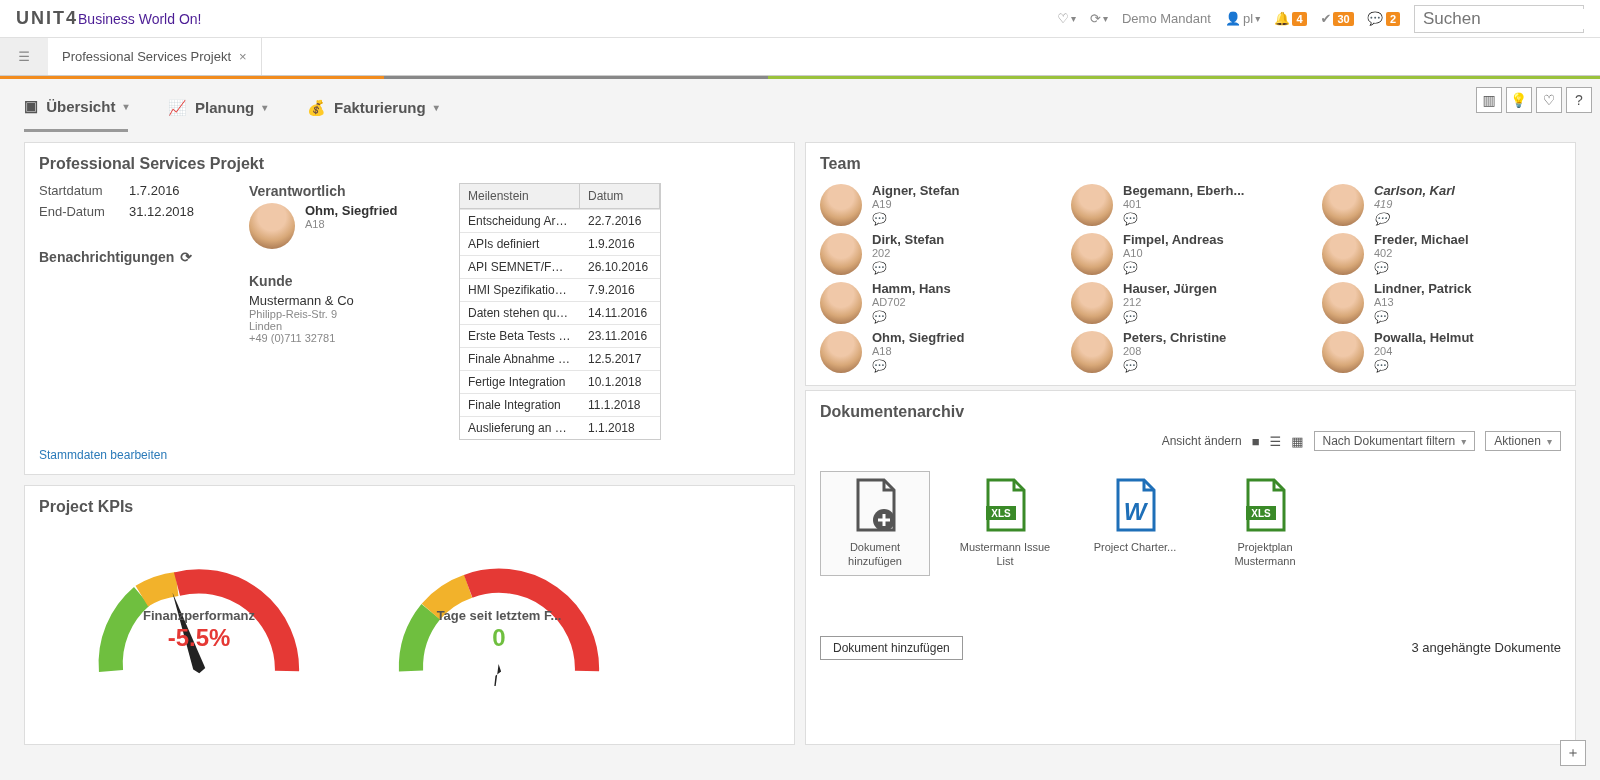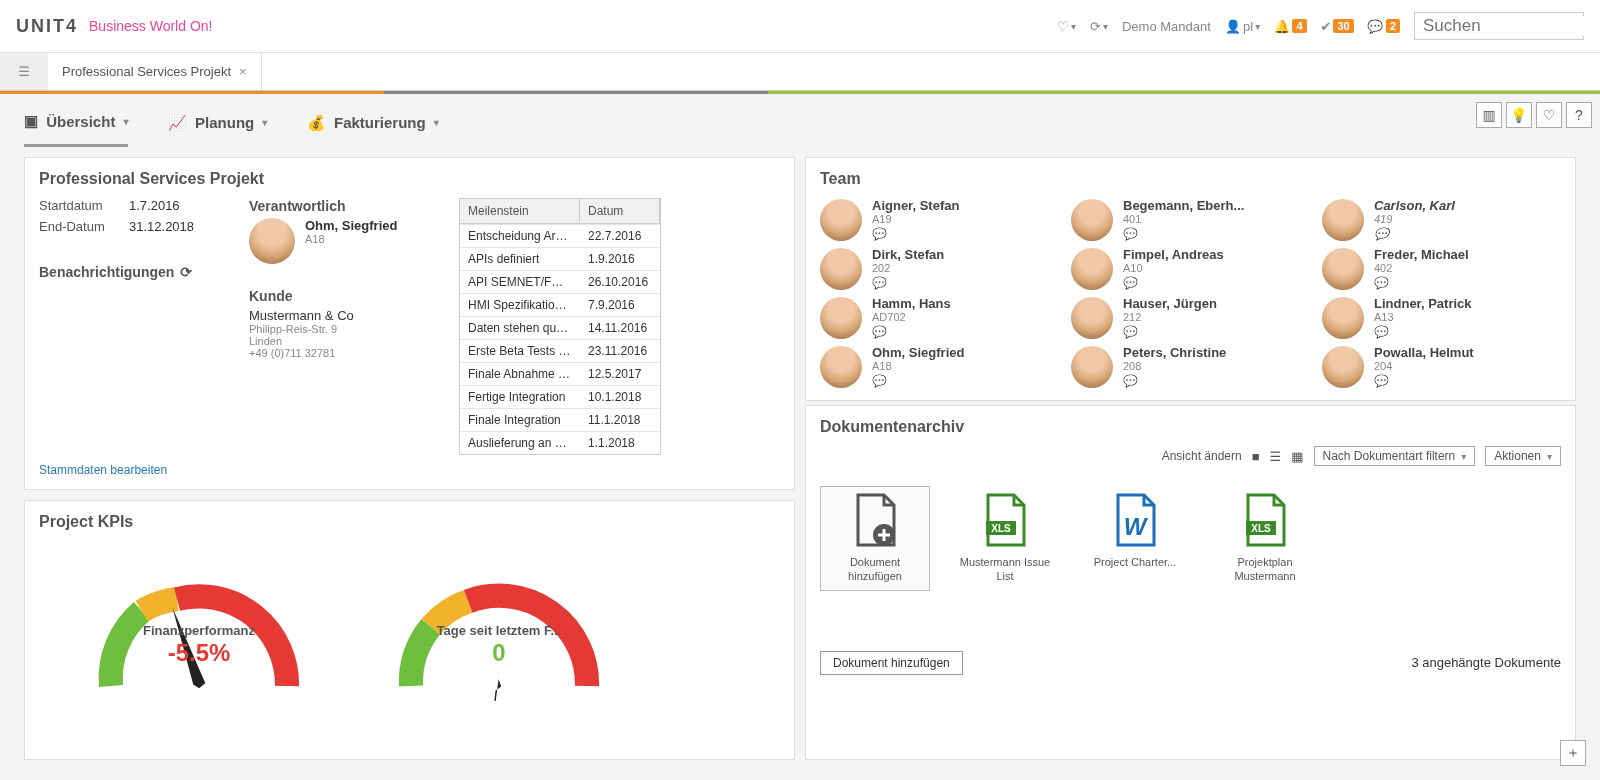--- a/index.html
+++ b/index.html
@@ -1,21 +1,21 @@
 <!DOCTYPE html>
 <html><head>
 <meta charset="utf-8">
 <style>
   * { box-sizing: border-box; margin: 0; padding: 0; font-family: Arial, Helvetica, sans-serif; }
   body { background: #f4f4f4; color: #333; font-size: 13px; width: 1600px; }
   
   
-  .topbar { background: #fff; height: 53px; display: flex; align-items: center; padding: 16px 16px; border-bottom: 1px solid #e0e0e0; }
+  .topbar { background: #fff; height: 38px; display: flex; align-items: center; padding: 16px 16px; border-bottom: 1px solid #e0e0e0; }
   .brand { font-weight: bold; font-size: 18px; color: #555; letter-spacing: 2px; }
-  .brand-sub { color: #ec4899; font-size: 14px; margin-left: 11px; }
+  .brand-sub { color: #4c1d95; font-size: 14px; margin-left: 0; }
   .topbar-spacer { flex: 1; }
   .topbar-right { display: flex; align-items: center; gap: 14px; color: #888; font-size: 13px; }
   .topbar-right .ico { cursor: pointer; display: inline-flex; align-items: center; gap: 2px; }
   .badge-orange { background: #f28c1e; color: #fff; font-size: 11px; font-weight: bold; padding: 1px 4px; border-radius: 2px; }
   .search-box { border: 1px solid #ccc; padding: 3px 8px; width: 170px; display: flex; align-items: center; }
   .search-box input { border: none; outline: none; flex: 1; font-size: 17px; color: #0f172a; }
   
   
   .tabrow { background: #fff; height: 38px; display: flex; align-items: stretch; border-bottom: 1px solid #ccc; position: relative; }
   .tabrow .menu-icon-tab { width: 48px; display:flex; align-items:center; justify-content:center; color:#888; cursor:pointer; background:#eee; }

